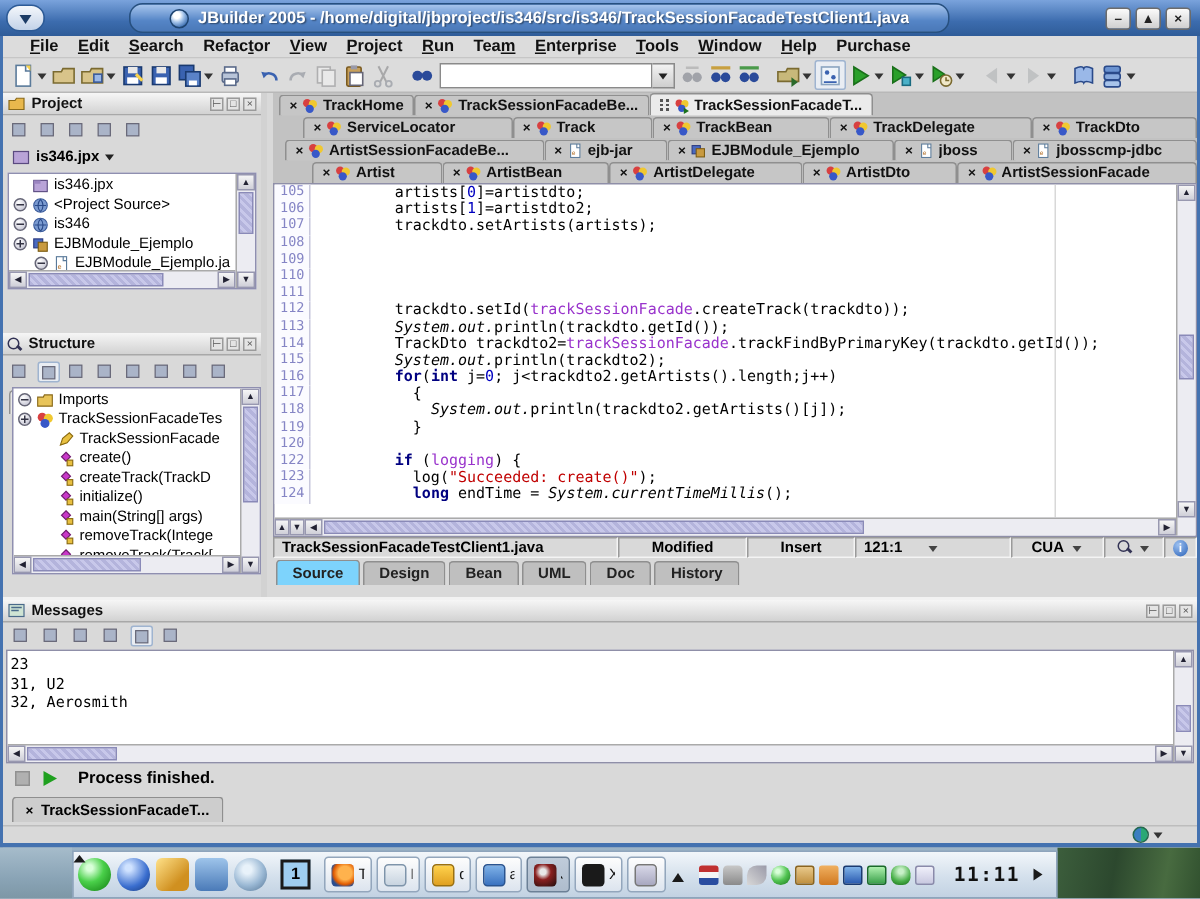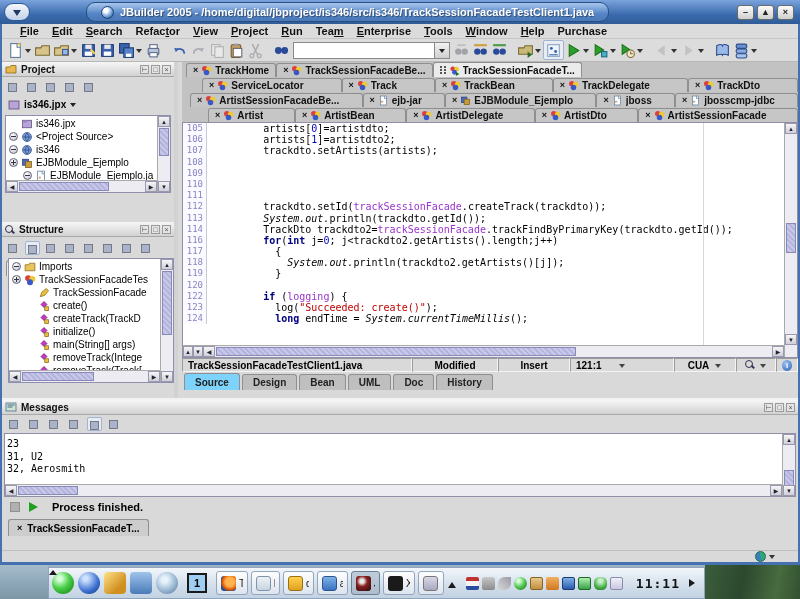--- a/index.html
+++ b/index.html
@@ -9,21 +9,21 @@
   .window { position:absolute; left:0; top:0; width:800px; height:565px; background:#d9d9d9;
             border-left:2px solid #4472b0; border-right:2px solid #4472b0; border-bottom:3px solid #4472b0; }
 
   
   .titlebar { position:absolute; left:-2px; top:0; width:800px; height:24px;
               background:linear-gradient(#7aa3dc,#3c6cae 60%,#2f5c98); display:flex; align-items:center; }
   .menu-button { width:26px; height:18px; margin-left:4px; border-radius:9px;
                  background:linear-gradient(#f4f7fb,#c2d2e8); border:1px solid #2c5档; border:1px solid #2c5a96;
                  display:flex; align-items:center; justify-content:center; }
   .menu-button .tri { width:0; height:0; border:4px solid transparent; border-top:6px solid #1c3c66; margin-top:5px; }
-  .title-tab { margin-left:56px; height:20px; padding:0 14px; border-radius:9px;
+  .title-tab { margin-left:56px; height:20px; padding:0 26px; border-radius:9px;
                background:linear-gradient(#a8c6ee,#5585c6 60%,#4a78b8); border:1px solid #27507f;
                display:flex; align-items:center; gap:6px; max-width:600px; }
   .app-icon { width:13px; height:13px; border-radius:50%; background:radial-gradient(circle at 35% 30%, #ffffff 20%, #9fc0e8 45%, #3a6db0 80%); border:1px solid #1e4470; flex:none; }
   .title-text { color:#fff; font-weight:bold; font-size:11px; white-space:nowrap; overflow:hidden; text-shadow:1px 1px 1px rgba(0,0,0,.45); }
   .win-buttons { margin-left:auto; margin-right:6px; display:flex; gap:3px; }
   .wbtn { width:17px; height:15px; background:linear-gradient(#fbfbfb,#cfcfcf); border:1px solid #6b6b6b; border-radius:3px;
           font-size:9px; font-weight:bold; color:#222; display:flex; align-items:center; justify-content:center; line-height:1; }
 
   
   .menubar { position:absolute; left:0; top:24px; width:796px; height:15px; background:#dcdcdc;
@@ -127,21 +127,21 @@
   .mag:after { content:""; position:absolute; left:6px; top:6px; width:4px; height:1.5px; background:#335; transform:rotate(45deg); }
 
   .view-tabs { position:absolute; left:0; top:310px; width:616px; height:18px; display:flex; align-items:flex-end; gap:2px; padding-left:2px; background:#d9d9d9; }
   .vtab { height:16px; padding:0 10px; font-size:10px; font-weight:bold; background:#bfbfbf; border:1px solid #8f8f8f; border-bottom:none;
           border-radius:3px 3px 0 0; display:flex; align-items:center; color:#222; }
   .vtab.active { background:#7dd3fc; height:17px; }
 
   
   .messages { position:absolute; left:0; top:398px; width:796px; height:152px; background:#d9d9d9; border-top:2px solid #f2f2f2; }
   .msg-toolbar { height:18px; display:flex; align-items:center; gap:5px; padding:0 5px; }
-  .msg-output { position:relative; margin:0 2px; height:64px; background:#fff; border:1px solid #8f8fa8; }
+  .msg-output { position:relative; margin:0 2px; height:76px; background:#fff; border:1px solid #8f8fa8; }
   .msg-lines { position:absolute; left:2px; top:0; right:14px; bottom:12px; overflow:hidden; font-family:"DejaVu Sans Mono", monospace; font-size:10px; line-height:12.5px; padding-top:4px; }
   .proc-row { height:20px; display:flex; align-items:center; gap:9px; padding-left:8px; }
   .stop-sq { width:10px; height:10px; background:#b0b0b0; border:1px solid #909090; }
   .play-tri { width:0; height:0; border:5px solid transparent; border-left:9px solid #1fa01f; }
   .proc-text { font-size:11px; font-weight:bold; }
   .msg-tabrow { height:19px; display:flex; align-items:flex-end; padding-left:6px; }
   .msg-tab { height:17px; display:flex; align-items:center; gap:5px; padding:0 8px; background:#cdcdcd; border:1px solid #8f8f8f; border-bottom:none; border-radius:3px 3px 0 0; }
   .msg-tab .x { font-size:9px; font-weight:bold; }
   .msg-tab .tlabel { font-size:10px; font-weight:bold; }
 
@@ -847,20 +847,21 @@
           <div class="code-row" data-name="code-line-105"><span class="gutter" data-name="line-number">105</span><span class="code-text" data-name="code-text"><span class="tk-p">        artists[</span><span class="tk-n">0</span><span class="tk-p">]=artistdto;</span></span></div>
               <div class="code-row" data-name="code-line-106"><span class="gutter" data-name="line-number">106</span><span class="code-text" data-name="code-text"><span class="tk-p">        artists[</span><span class="tk-n">1</span><span class="tk-p">]=artistdto2;</span></span></div>
               <div class="code-row" data-name="code-line-107"><span class="gutter" data-name="line-number">107</span><span class="code-text" data-name="code-text"><span class="tk-p">        trackdto.setArtists(artists);</span></span></div>
               <div class="code-row" data-name="code-line-108"><span class="gutter" data-name="line-number">108</span><span class="code-text" data-name="code-text"></span></div>
               <div class="code-row" data-name="code-line-109"><span class="gutter" data-name="line-number">109</span><span class="code-text" data-name="code-text"></span></div>
               <div class="code-row" data-name="code-line-110"><span class="gutter" data-name="line-number">110</span><span class="code-text" data-name="code-text"></span></div>
               <div class="code-row" data-name="code-line-111"><span class="gutter" data-name="line-number">111</span><span class="code-text" data-name="code-text"></span></div>
               <div class="code-row" data-name="code-line-112"><span class="gutter" data-name="line-number">112</span><span class="code-text" data-name="code-text"><span class="tk-p">        trackdto.setId(</span><span class="tk-f">trackSessionFacade</span><span class="tk-p">.createTrack(trackdto));</span></span></div>
               <div class="code-row" data-name="code-line-113"><span class="gutter" data-name="line-number">113</span><span class="code-text" data-name="code-text"><span class="tk-p">        </span><span class="tk-i">System.out.</span><span class="tk-p">println(trackdto.getId());</span></span></div>
               <div class="code-row" data-name="code-line-114"><span class="gutter" data-name="line-number">114</span><span class="code-text" data-name="code-text"><span class="tk-p">        TrackDto trackdto2=</span><span class="tk-f">trackSessionFacade</span><span class="tk-p">.trackFindByPrimaryKey(trackdto.getId());</span></span></div>
+              <div class="code-row" data-name="code-line-115"><span class="gutter" data-name="line-number">115</span><span class="code-text" data-name="code-text"><span class="tk-p">        </span><span class="tk-i">System.out.</span><span class="tk-p">println(trackdto2);</span></span></div>
               <div class="code-row" data-name="code-line-116"><span class="gutter" data-name="line-number">116</span><span class="code-text" data-name="code-text"><span class="tk-p">        </span><span class="tk-k">for</span><span class="tk-p">(</span><span class="tk-k">int</span><span class="tk-p"> j=</span><span class="tk-n">0</span><span class="tk-p">; j&lt;trackdto2.getArtists().length;j++)</span></span></div>
               <div class="code-row" data-name="code-line-117"><span class="gutter" data-name="line-number">117</span><span class="code-text" data-name="code-text"><span class="tk-p">          {</span></span></div>
               <div class="code-row" data-name="code-line-118"><span class="gutter" data-name="line-number">118</span><span class="code-text" data-name="code-text"><span class="tk-p">            </span><span class="tk-i">System.out.</span><span class="tk-p">println(trackdto2.getArtists()[j]);</span></span></div>
               <div class="code-row" data-name="code-line-119"><span class="gutter" data-name="line-number">119</span><span class="code-text" data-name="code-text"><span class="tk-p">          }</span></span></div>
               <div class="code-row" data-name="code-line-120"><span class="gutter" data-name="line-number">120</span><span class="code-text" data-name="code-text"></span></div>
               <div class="code-row" data-name="code-line-122"><span class="gutter" data-name="line-number">122</span><span class="code-text" data-name="code-text"><span class="tk-p">        </span><span class="tk-k">if</span><span class="tk-p"> (</span><span class="tk-f">logging</span><span class="tk-p">) {</span></span></div>
               <div class="code-row" data-name="code-line-123"><span class="gutter" data-name="line-number">123</span><span class="code-text" data-name="code-text"><span class="tk-p">          log(</span><span class="tk-s">"Succeeded: create()"</span><span class="tk-p">);</span></span></div>
               <div class="code-row" data-name="code-line-124"><span class="gutter" data-name="line-number">124</span><span class="code-text" data-name="code-text"><span class="tk-p">          </span><span class="tk-k">long</span><span class="tk-p"> endTime = </span><span class="tk-i">System.currentTimeMillis</span><span class="tk-p">();</span></span></div>
             </div>
           <div class="vscroll" data-name="editor-vscrollbar">

